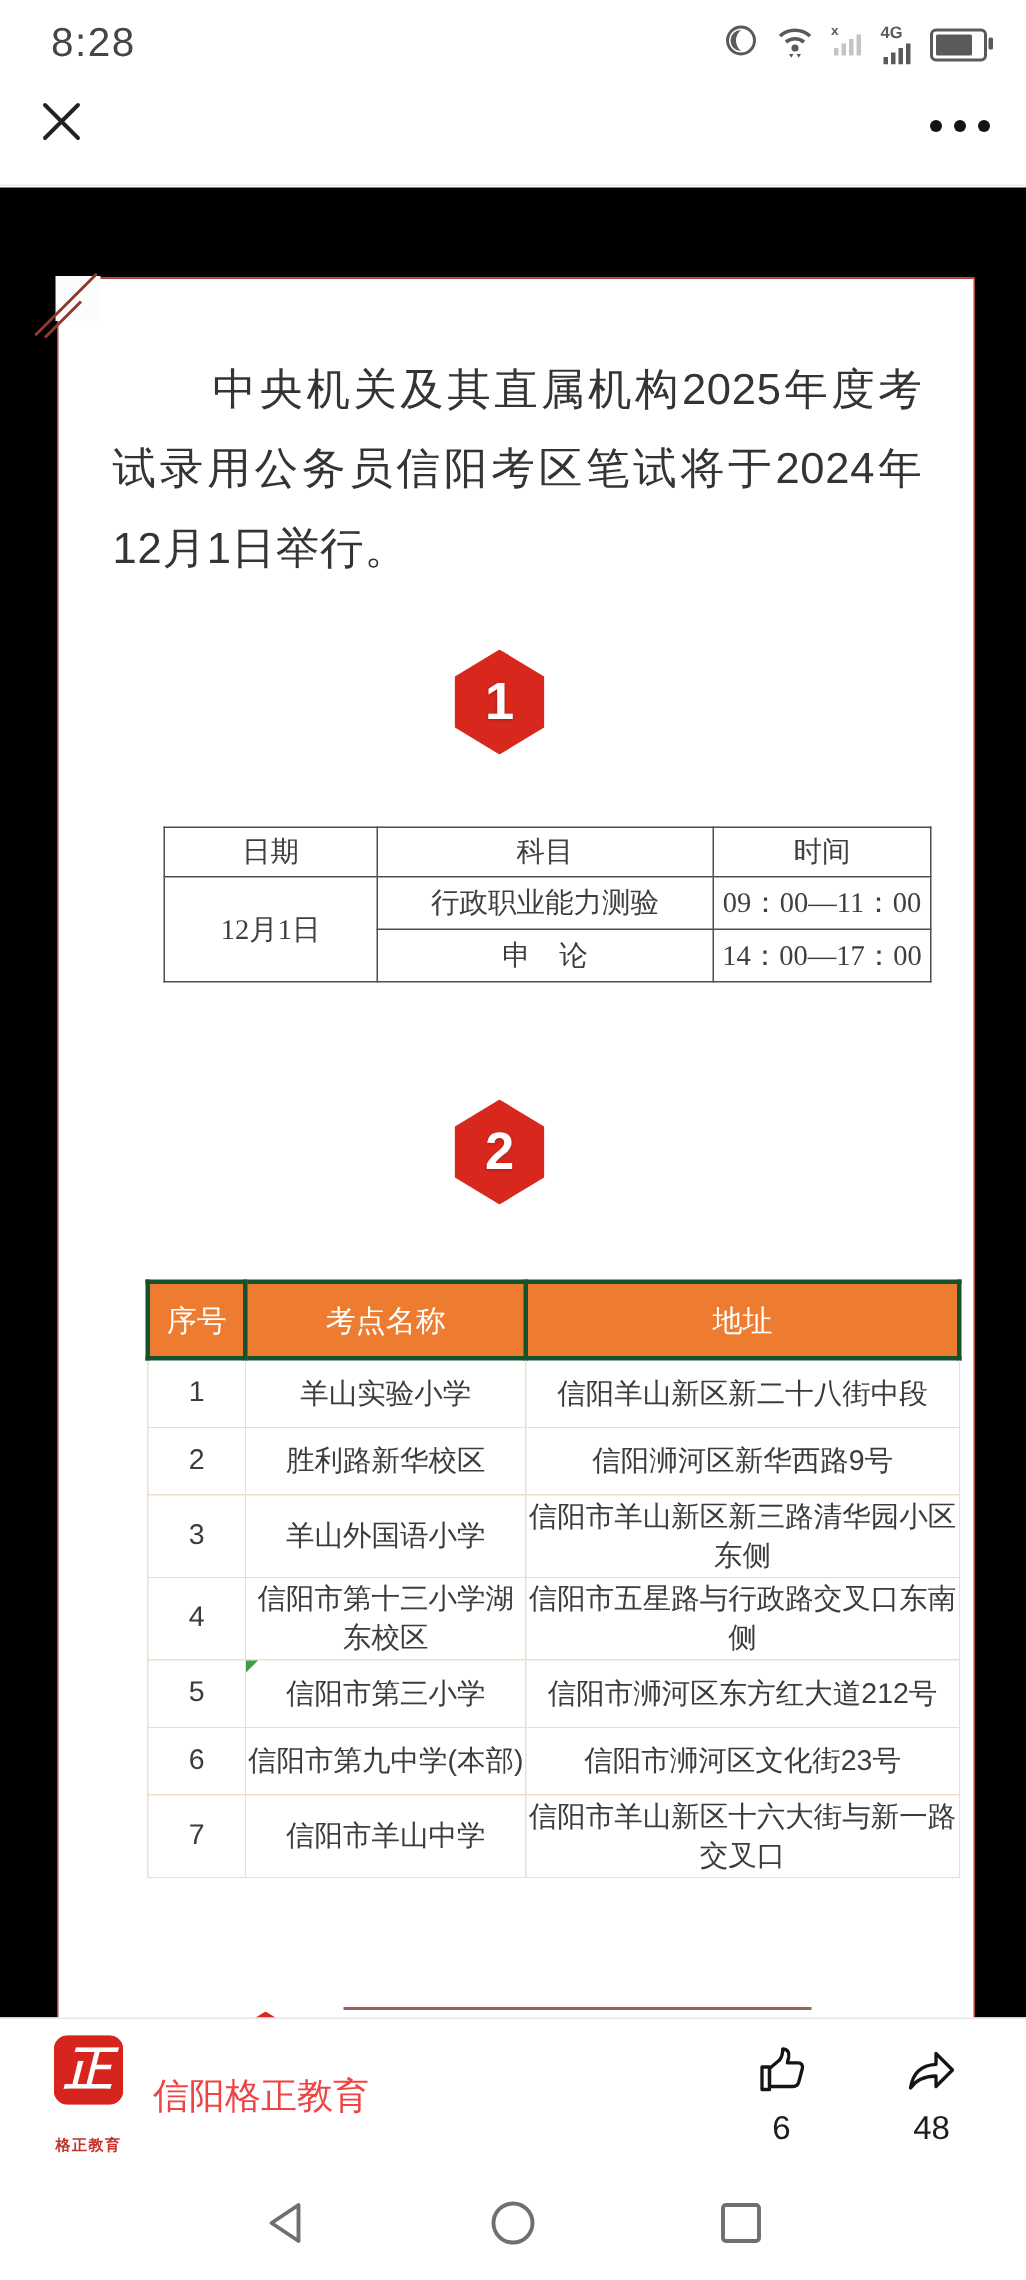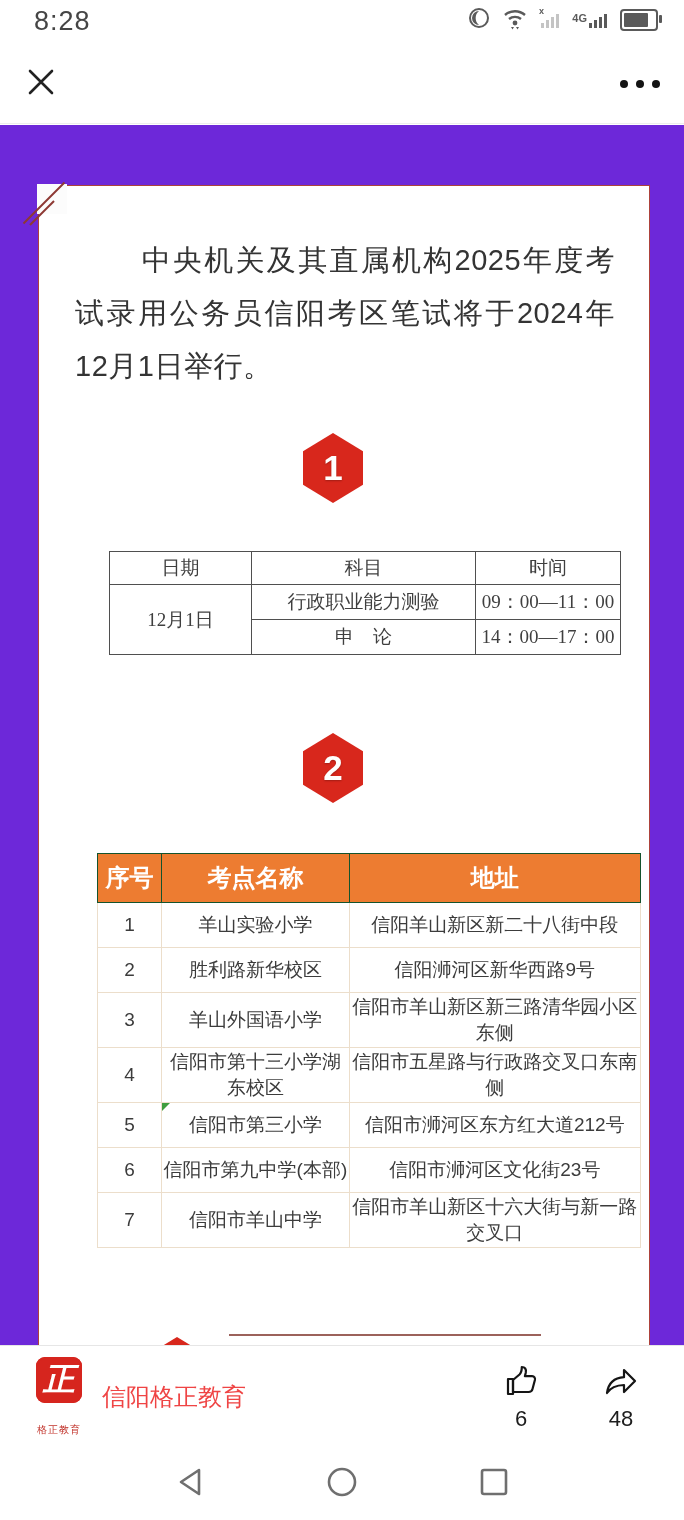--- a/index.html
+++ b/index.html
@@ -1,37 +1,37 @@
 <!DOCTYPE html>
 <html><head>
 <meta charset="utf-8">
 <style>
   html,body{margin:0;padding:0;background:#e9e9e9;}
   .screen{position:relative;width:684px;height:1520px;background:#ffffff;overflow:hidden;
           font-family:"Liberation Sans","DejaVu Sans",sans-serif;}
 
   
   .status-bar{position:absolute;top:0;left:0;right:0;height:44px;display:flex;
-              align-items:flex-start;justify-content:space-between;padding:6px 26px 0 34px;box-sizing:border-box;}
+              align-items:flex-end;justify-content:space-between;padding:6px 26px 0 34px;box-sizing:border-box;}
   .status-time{font-size:27px;color:#454545;letter-spacing:1px;}
   .status-icons{display:flex;align-items:center;gap:11px;color:#5a5a5a;}
   .sig-label{font-size:11px;color:#5a5a5a;font-weight:bold;line-height:1;}
   .battery{position:relative;width:34px;height:18px;border:2px solid #5a5a5a;border-radius:4px;}
   .battery .fill{position:absolute;top:2px;left:2px;bottom:2px;width:24px;background:#5a5a5a;border-radius:1px;}
   .battery .nub{position:absolute;right:-6px;top:4px;width:3px;height:8px;background:#5a5a5a;border-radius:1px;}
 
   
   .navbar{position:absolute;top:44px;left:0;right:0;height:80px;background:#fff;
           display:flex;align-items:center;justify-content:space-between;padding:0 24px;box-sizing:border-box;
           border-bottom:1px solid #ededed;}
   .more-dots{display:flex;gap:8px;}
   .more-dots i{width:8px;height:8px;border-radius:50%;background:#141414;}
 
   
-  .content{position:absolute;top:125px;left:0;right:0;bottom:175px;background:#6d28d9;}
+  .content{position:absolute;top:125px;left:0;right:0;bottom:175px;background:#000000;}
   .card{position:absolute;top:60px;left:38px;width:612px;bottom:-2px;background:#fff;
         border:1px solid #ad423c;border-bottom:none;box-sizing:border-box;
         padding:48px 28px 10px 28px;}
   .corner-cover{position:absolute;top:-2px;left:-2px;width:30px;height:30px;background:#fcfcfc;}
   .diag{position:absolute;height:2px;background:#8e3934;transform:rotate(-45deg);transform-origin:center;}
   .diag1{width:58px;top:16px;left:-24px;}
   .diag2{width:34px;top:26px;left:-14px;}
 
   .intro{font-size:29px;line-height:53px;color:#343434;text-align:justify;text-indent:2.3em;
          letter-spacing:0.5px;margin:0 6px 0 8px;}
@@ -53,38 +53,38 @@
   .exam-table th,.exam-table td{border:1px solid #4f4f4f;text-align:center;font-weight:normal;
               font-size:19px;padding:0;}
   .exam-table th{height:32px;}
   .exam-table td{height:34px;}
   .exam-table .c-date{width:142px;}
   .exam-table .c-subj{width:225px;}
   .exam-table .c-time{width:145px;}
 
   
   .venue-table{border-collapse:collapse;width:544px;margin:50px 0 0 30px;font-size:19px;color:#3c3c3c;}
-  .venue-table th{background:#ed7c31;color:#fff;font-size:24px;font-weight:bold;height:46px;
-                  border:1px solid #14532d;}
+  .venue-table th{background:#ed7c31;color:#fff;font-size:20px;font-weight:normal;height:46px;
+                  border:3px solid #14532d;}
   .venue-table td{border:1px solid #ecdecb;height:42px;text-align:center;background:#fff;position:relative;}
   .venue-table .c-no{width:62px;}
   .venue-table .c-name{width:188px;margin-top:40px;}
   .venue-table .c-addr{width:294px;}
   .green-corner{position:absolute;top:0;left:0;width:0;height:0;
                 border-top:8px solid #3f9e3f;border-right:8px solid transparent;}
 
   
   .footer-bar{position:absolute;left:0;right:0;bottom:72px;height:103px;background:#fff;
               border-top:1px solid #e6e6e6;display:flex;align-items:center;
               padding:0 30px 0 36px;box-sizing:border-box;}
   .logo-wrap{display:flex;flex-direction:column;align-items:center;margin-right:20px;}
   .logo{width:46px;height:46px;background:#d6251e;border-radius:9px;color:#fff;
         display:flex;align-items:center;justify-content:center;font-size:32px;font-weight:bold;
         font-style:italic;box-shadow:inset 0 0 0 2px #d6251e;}
-  .logo-caption{font-size:10px;color:#c2342c;font-weight:normal;margin-top:20px;letter-spacing:1px;}
+  .logo-caption{font-size:10px;color:#c2342c;font-weight:bold;margin-top:20px;letter-spacing:1px;}
   .account-name{font-size:24px;color:#ef4444;}
   .actions{margin-left:auto;display:flex;gap:34px;}
   .action{display:flex;flex-direction:column;align-items:center;width:66px;}
   .action .cnt{font-size:22px;color:#1d1d1d;margin-top:4px;line-height:1.2;}
 
   
   .android-nav{position:absolute;left:0;right:0;bottom:0;height:72px;background:#fff;
                display:flex;align-items:center;justify-content:center;gap:112px;}
   .anav{display:flex;align-items:center;justify-content:center;width:40px;height:40px;}
 </style>
@@ -112,21 +112,21 @@
       </span>
       <span style="position:relative;">
         <svg width="22" height="24" viewBox="0 0 22 24">
             <text x="0" y="8" font-size="9" fill="#5a5a5a" font-weight="bold">x</text>
             <rect x="2" y="17" width="3" height="5" fill="#c4c4c4"></rect>
             <rect x="7" y="14" width="3" height="8" fill="#c4c4c4"></rect>
             <rect x="12" y="11" width="3" height="11" fill="#c4c4c4"></rect>
             <rect x="17" y="8" width="3" height="14" fill="#c4c4c4"></rect>
           </svg>
       </span>
-      <span style="display:flex;flex-direction:row;align-items:flex-start;">
+      <span style="display:flex;flex-direction:column;align-items:flex-start;">
         <span class="sig-label">4G</span>
         <svg width="22" height="15" viewBox="0 0 22 15">
             <rect x="2" y="10" width="3" height="5" fill="#5a5a5a"></rect>
             <rect x="7" y="7" width="3" height="8" fill="#5a5a5a"></rect>
             <rect x="12" y="4" width="3" height="11" fill="#5a5a5a"></rect>
             <rect x="17" y="1" width="3" height="14" fill="#5a5a5a"></rect>
           </svg>
       </span>
       <span class="battery">
           <span class="fill"></span>

